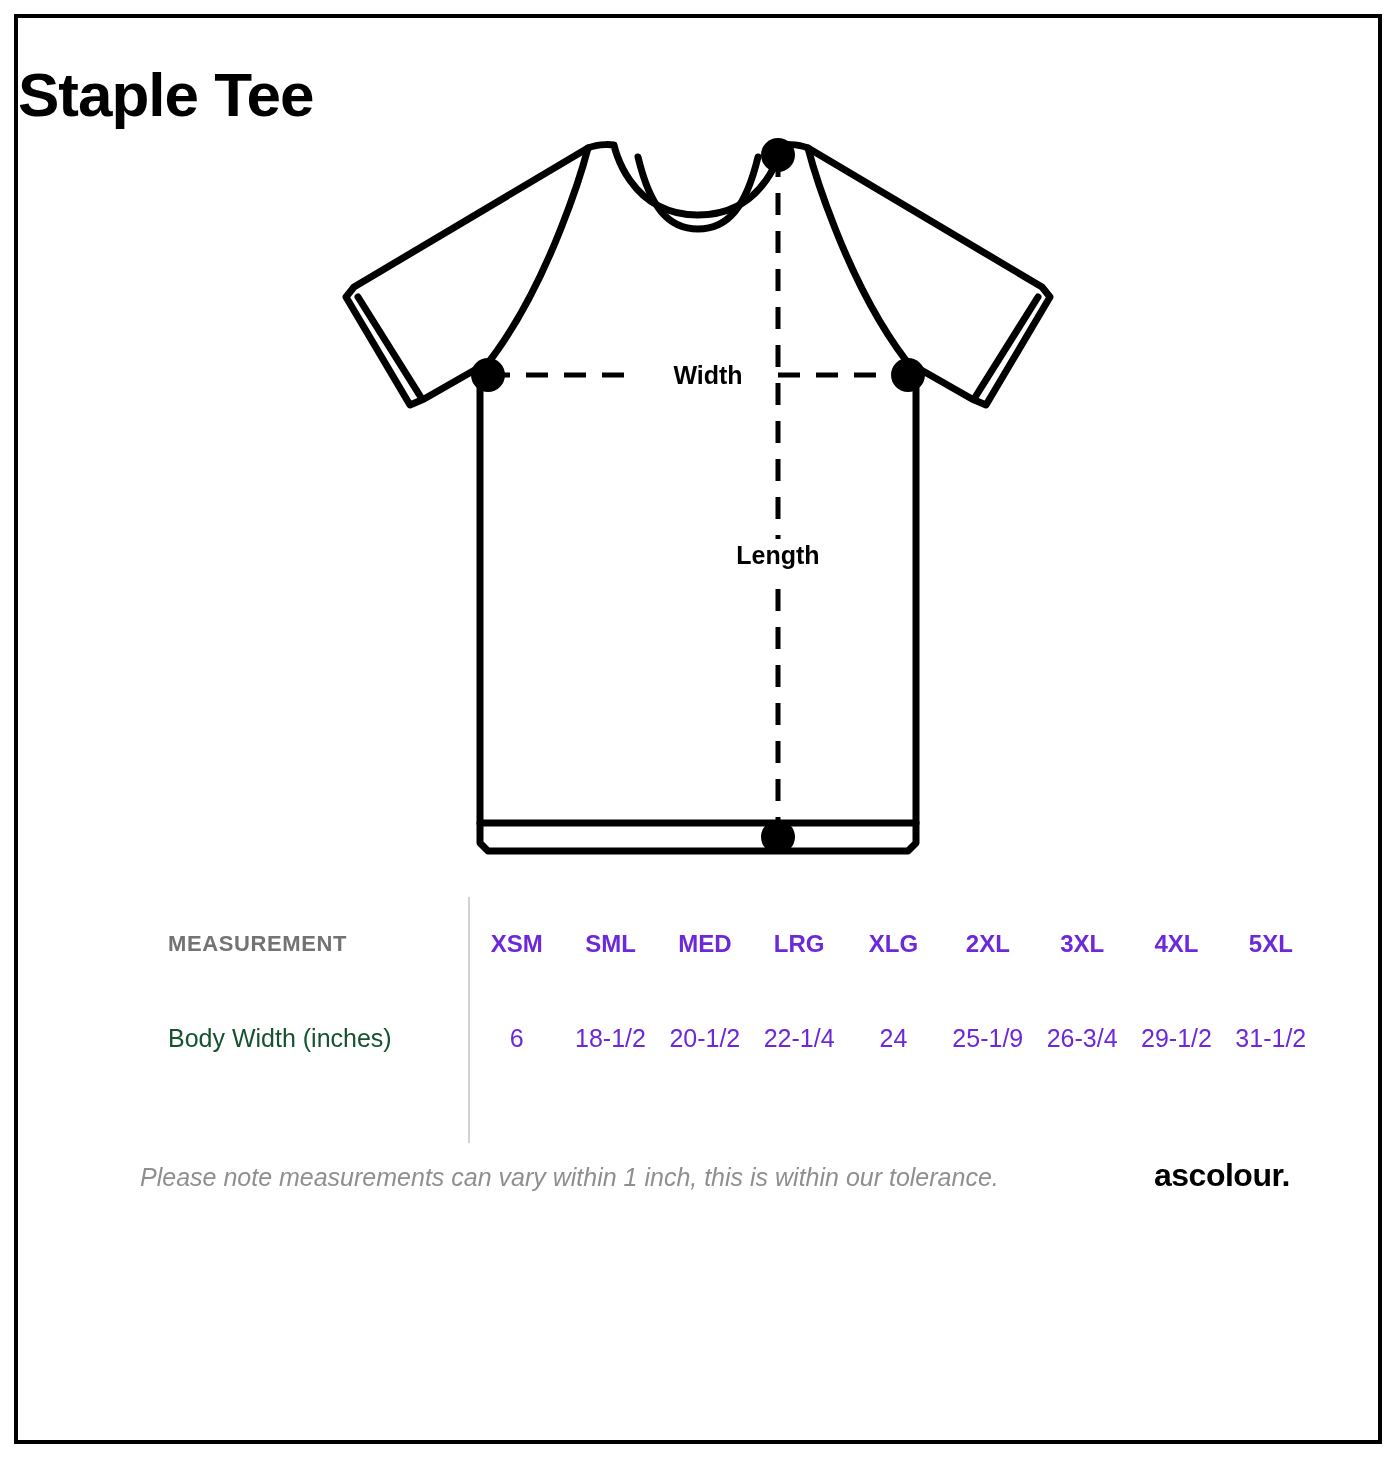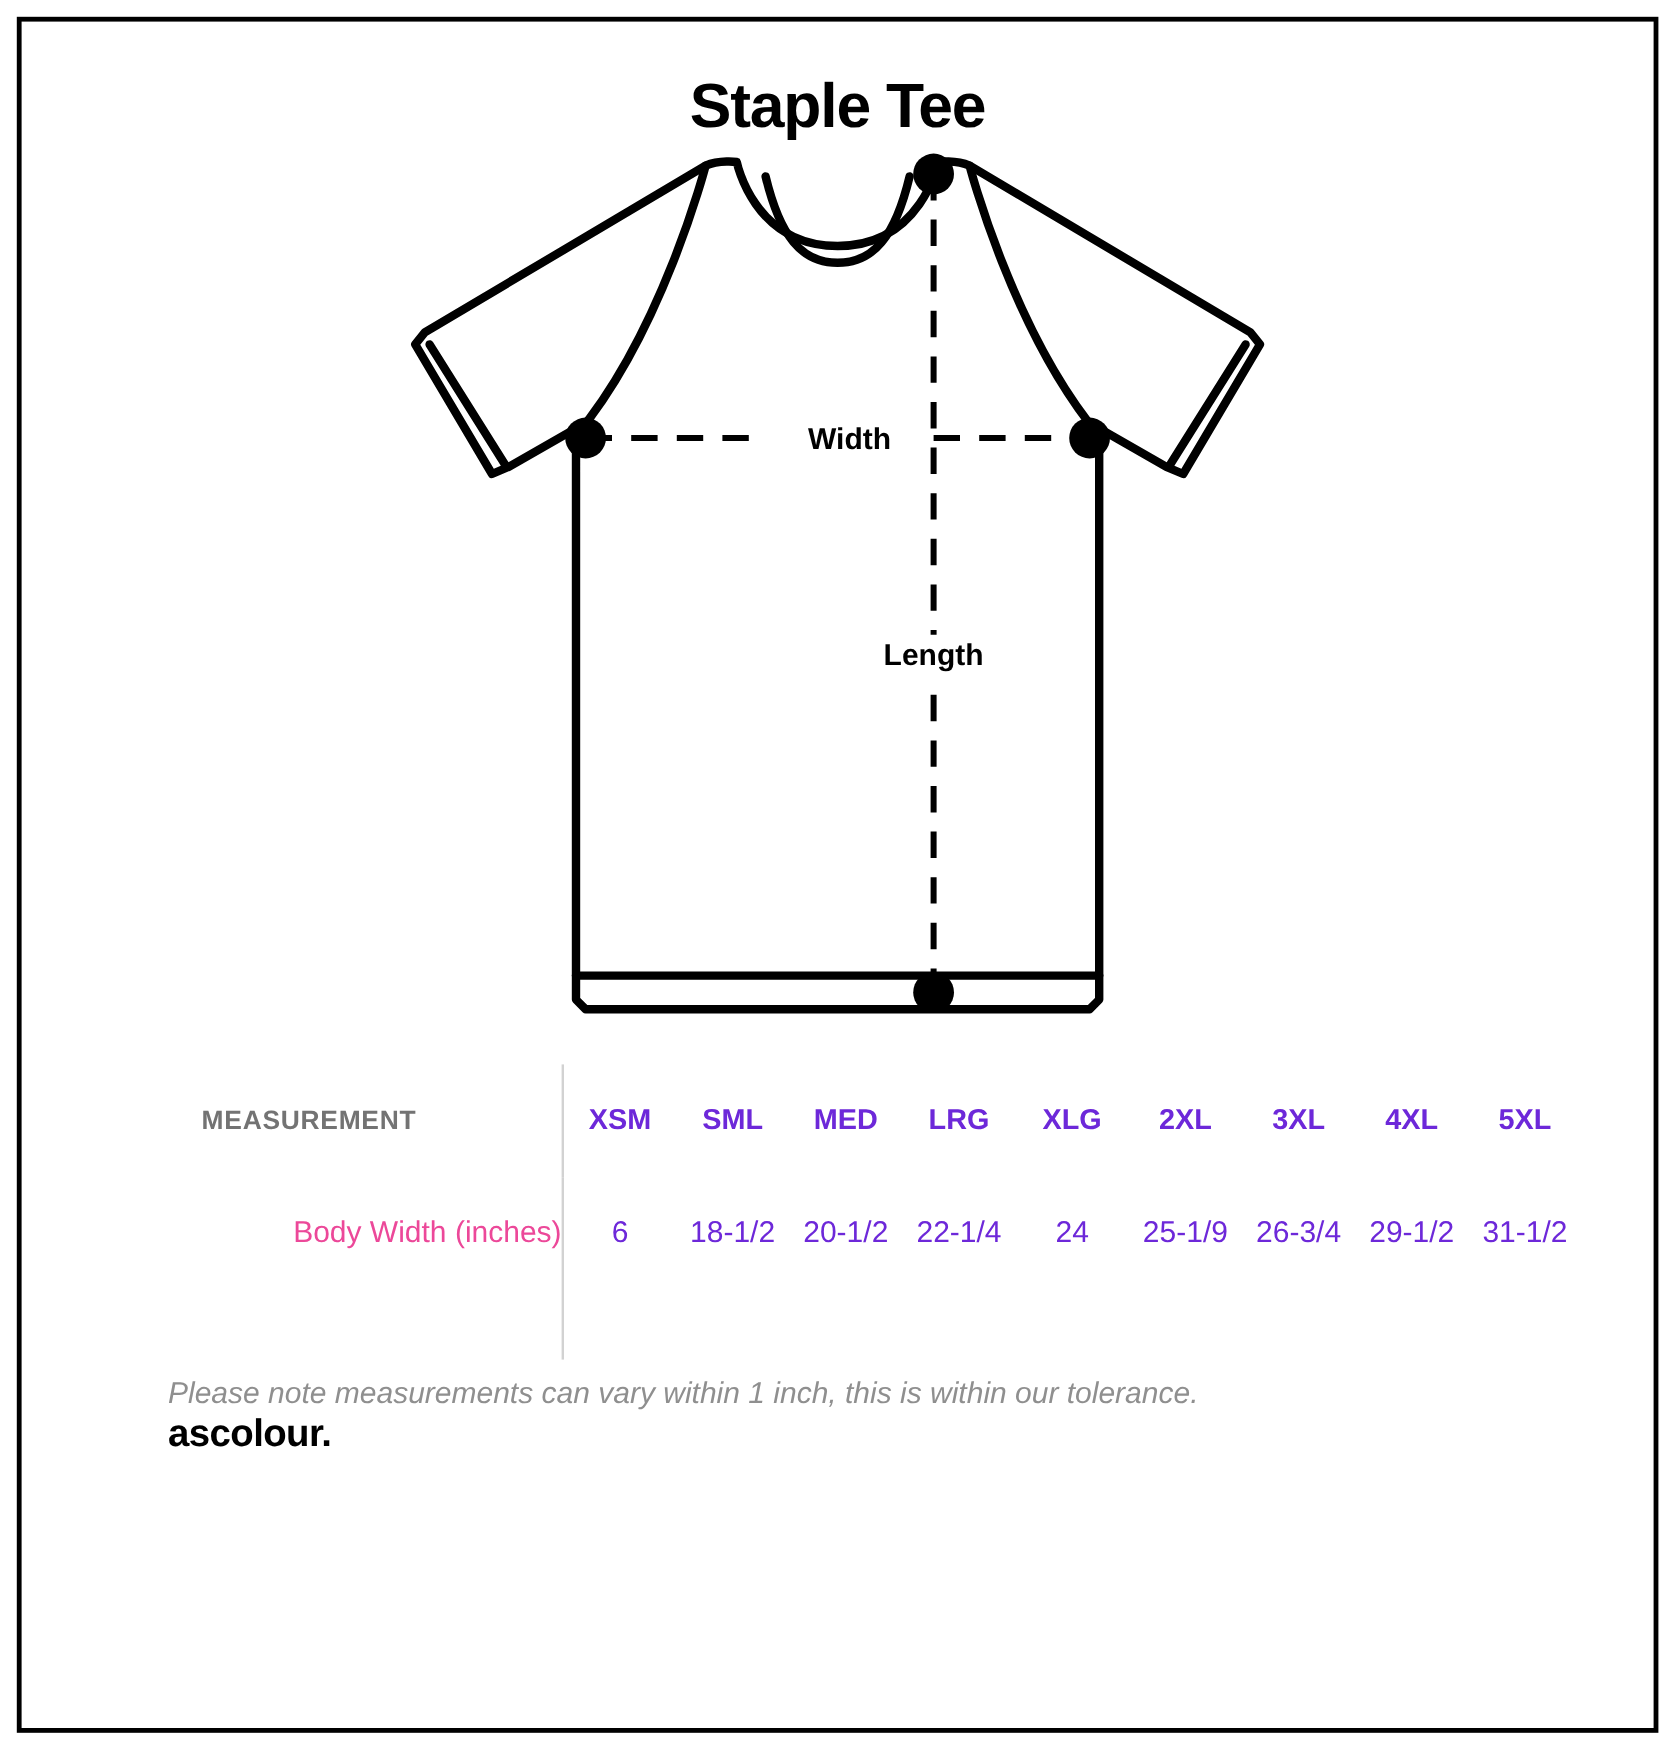--- a/index.html
+++ b/index.html
@@ -21,22 +21,22 @@
   }
   .frame {
     position: relative;
     width: 100%;
     height: 100%;
     border: 4px solid #000000;
     box-sizing: border-box;
     background: #ffffff;
   }
   .title {
-    text-align: center;
-    font-size: 52px;
+    text-align: left;
+    font-size: 62px;
     font-weight: bold;
     letter-spacing: -1px;
     color: #000000;
     margin-top: 44px;
     line-height: 1.05;
   }
 
   
   .diagram-wrap {
     position: relative;
@@ -80,23 +80,23 @@
   table.size-table th.meas-head {
     text-align: left;
     font-size: 22px;
     font-weight: bold;
     letter-spacing: 0.6px;
     width: 300px;
     padding-left: 62px;
     color: #737373;
   }
   table.size-table td.row-label {
-    text-align: right;
-    font-size: 25px;
-    color: #ec4899;
+    text-align: left;
+    font-size: 25px;
+    color: #14532d;
     padding-left: 62px;
     border-right: 2px solid #d2d2d2;
   }
   table.size-table th.meas-head {
     border-right: 2px solid #d2d2d2;
   }
   table.size-table th.size-head {
     font-weight: bold;
     font-size: 24px;
   }
@@ -110,21 +110,20 @@
   .footer {
     position: relative;
     margin: 0 auto;
     width: 1240px;
     padding-left: 62px;
     box-sizing: border-box;
     display: flex;
     align-items: baseline;
     justify-content: space-between;
     margin-top: 14px;
-    flex-direction: column;
   }
   .note {
     font-size: 25px;
     font-style: italic;
     color: #8f8f8f;
   }
   .brand {
     font-size: 32px;
     font-weight: bold;
     color: #000000;

